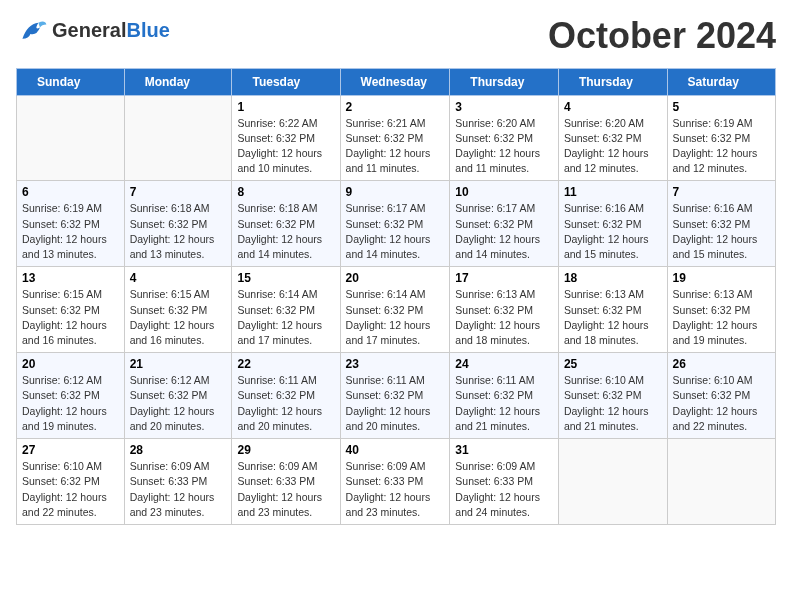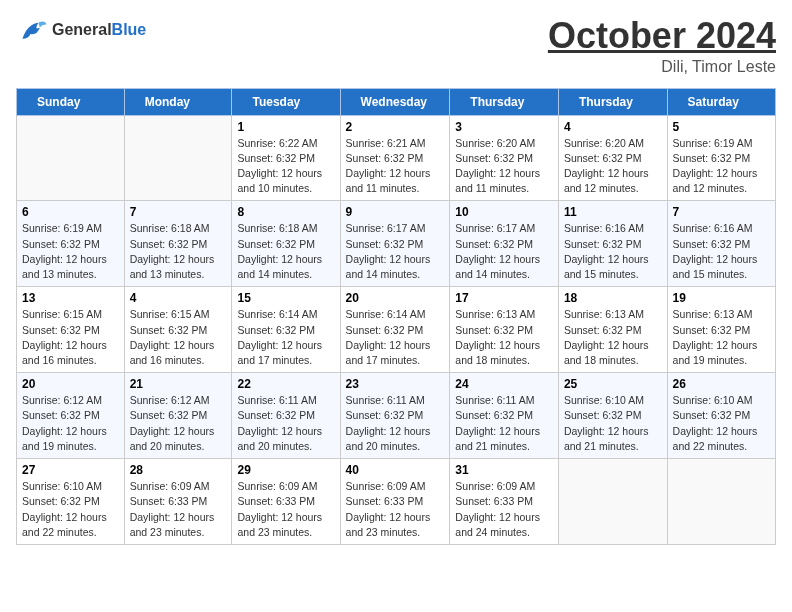--- a/index.html
+++ b/index.html
@@ -26,21 +26,20 @@
       height: 28px;
     }
     .title-block {
       text-align: right;
     }
     .month-title {
       font-size: 36px;
       font-weight: bold;
       color: #333;
       line-height: 1.1;
-      text-decoration: underline;
     }
     .location-title {
       font-size: 16px;
       color: #555;
       margin-top: 2px;
     }
     table {
       width: 100%;
       border-collapse: collapse;
       font-size: 11px;
@@ -83,26 +82,25 @@
 </head>
 <body>
 
 <div class="header">
   <div class="logo">
     <svg class="logo-bird" viewBox="0 0 40 34" xmlns="http://www.w3.org/2000/svg">
       <path d="M8,28 Q14,10 28,8 Q22,18 30,14 Q26,24 18,22 Q16,28 8,28Z" fill="#2471c8"></path>
       <path d="M28,8 Q36,4 38,10 Q32,10 30,14 Q28,8 28,8Z" fill="#5aaee8"></path>
     </svg>
     <div>
-      <div style="font-size:16px;font-weight:bold;color:#333;">General<span style="color:#2471c8;">Blue</span></div>
+      <div style="font-size:20px;font-weight:bold;color:#333;">General<span style="color:#2471c8;">Blue</span></div>
     </div>
   </div>
   <div class="title-block">
     <div class="month-title">October 2024</div>
-    <div class="location-title">Dili, Timor Leste</div>
   </div>
 </div>
 
 <table>
   <thead>
     <tr id="header-row">
         <th>Sunday</th>
         <th>Monday</th>
         <th>Tuesday</th>
         <th>Wednesday</th>

